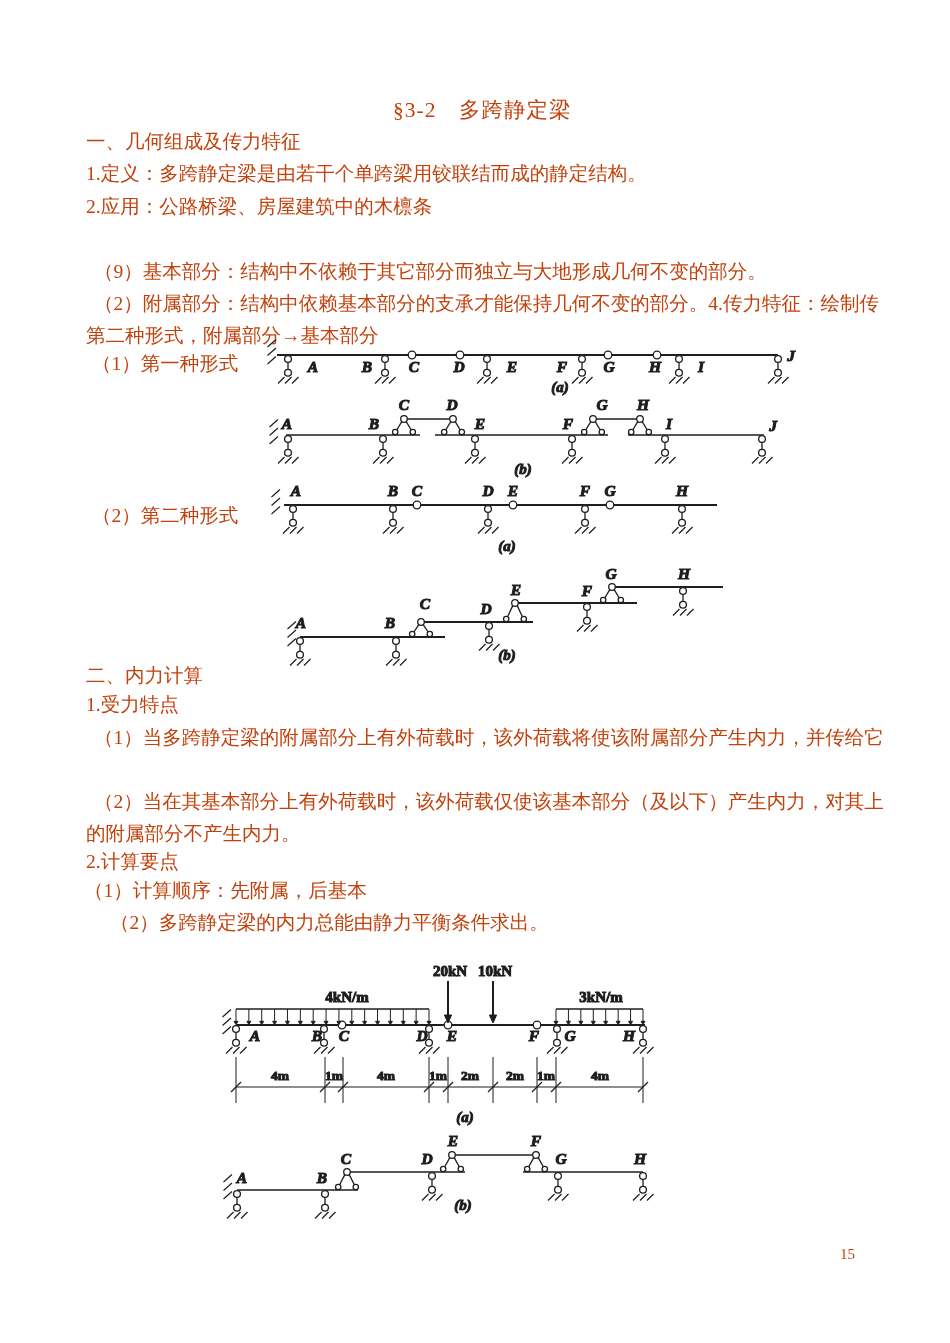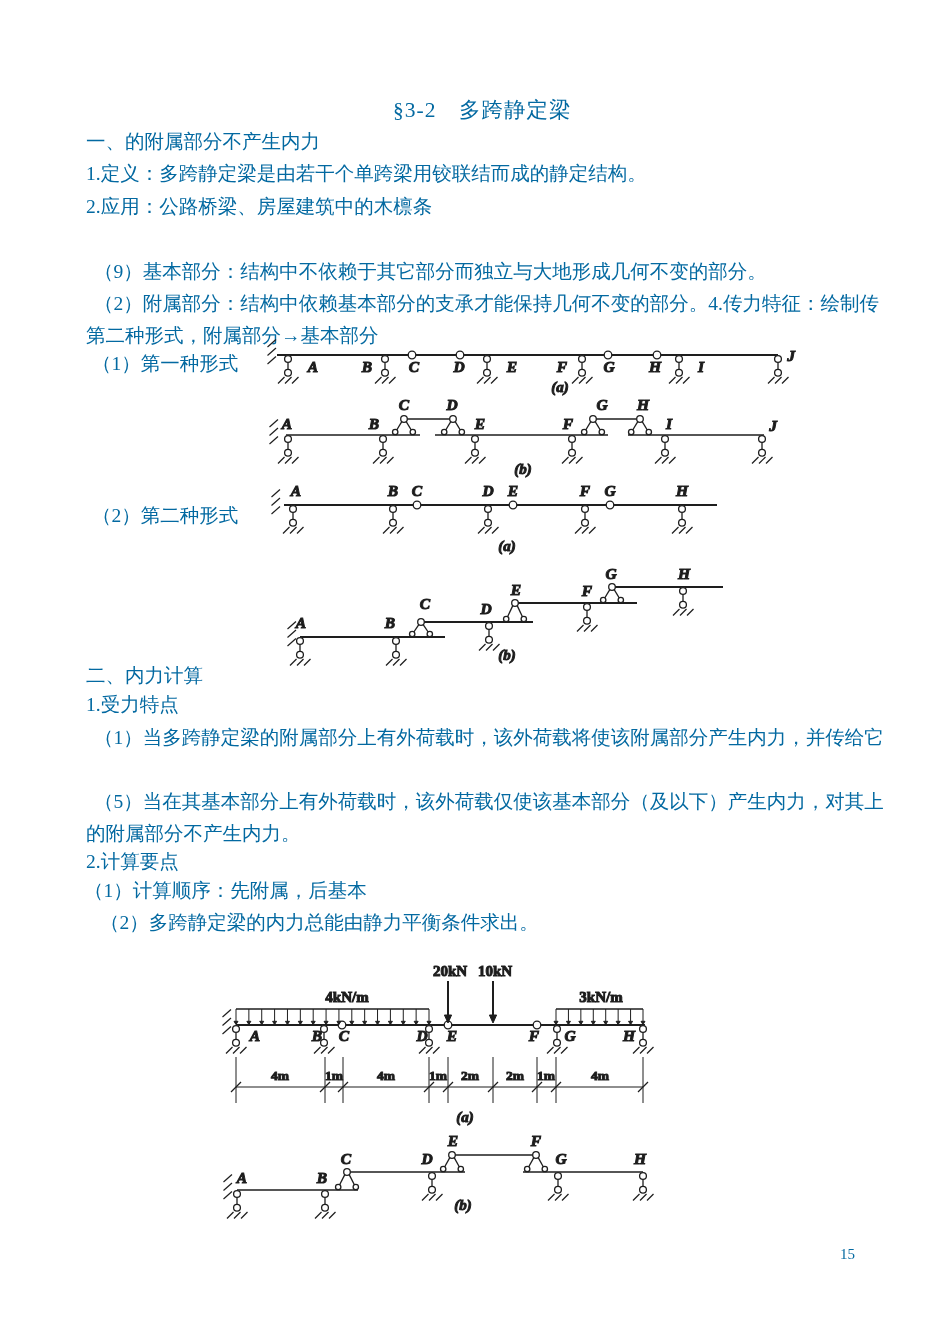--- a/index.html
+++ b/index.html
@@ -1,49 +1,49 @@
 <!DOCTYPE html>
 <html><head>
 <meta charset="utf-8">
 <style>
   html,body{margin:0;padding:0;background:#e8e8e8;}
   .page{position:relative;width:950px;height:1343px;background:#ffffff;overflow:hidden;
-        font-family:"Liberation Serif","DejaVu Serif",serif;color:#0369a1;}
+        font-family:"Liberation Serif","DejaVu Serif",serif;color:#c2410c;}
   .tl{position:absolute;white-space:nowrap;font-size:19.5px;line-height:22px;}
   .doc-title{position:absolute;white-space:nowrap;font-size:21.5px;letter-spacing:1px;}
   .pagenum{position:absolute;font-size:15px;}
   #figs{position:absolute;left:0;top:0;}
   #figs line{stroke:#1e1e1e;}
   #figs .pl{font:italic 600 15.5px "Liberation Serif",serif;text-anchor:middle;fill:#1b1b1b;}
   #figs .cap{font:italic 700 15px "Liberation Serif",serif;text-anchor:middle;fill:#1b1b1b;}
   #figs .load{font:700 15px "Liberation Serif",serif;text-anchor:middle;fill:#1b1b1b;}
   #figs .dim{font:700 13.5px "Liberation Serif",serif;text-anchor:middle;fill:#1b1b1b;}
 </style>
 </head>
 <body>
 
 <div class="page">
   <div class="doc-title" style="left:393px;top:95px">§3-2　多跨静定梁</div>
 
-  <div class="tl" style="left:86px;top:131px">一、的附属部分不产生内力</div>
+  <div class="tl" style="left:86px;top:131px">一、几何组成及传力特征</div>
   <div class="tl" style="left:86px;top:163px">1.定义：多跨静定梁是由若干个单跨梁用铰联结而成的静定结构。</div>
   <div class="tl" style="left:86px;top:196px">2.应用：公路桥梁、房屋建筑中的木檩条</div>
   <div class="tl" style="left:94px;top:261px">（9）基本部分：结构中不依赖于其它部分而独立与大地形成几何不变的部分。</div>
   <div class="tl" style="left:94px;top:293px">（2）附属部分：结构中依赖基本部分的支承才能保持几何不变的部分。4.传力特征：绘制传</div>
   <div class="tl" style="left:86px;top:325px">第二种形式，附属部分→基本部分</div>
   <div class="tl" style="left:92px;top:353px">（1）第一种形式</div>
   <div class="tl" style="left:92px;top:505px">（2）第二种形式</div>
   <div class="tl" style="left:86px;top:665px">二、内力计算</div>
   <div class="tl" style="left:86px;top:694px">1.受力特点</div>
   <div class="tl" style="left:94px;top:727px">（1）当多跨静定梁的附属部分上有外荷载时，该外荷载将使该附属部分产生内力，并传给它</div>
-  <div class="tl" style="left:94px;top:791px">（5）当在其基本部分上有外荷载时，该外荷载仅使该基本部分（及以下）产生内力，对其上</div>
+  <div class="tl" style="left:94px;top:791px">（2）当在其基本部分上有外荷载时，该外荷载仅使该基本部分（及以下）产生内力，对其上</div>
   <div class="tl" style="left:86px;top:823px">的附属部分不产生内力。</div>
   <div class="tl" style="left:86px;top:851px">2.计算要点</div>
   <div class="tl" style="left:84px;top:880px">（1）计算顺序：先附属，后基本</div>
-  <div class="tl" style="left:100px;top:912px">（2）多跨静定梁的内力总能由静力平衡条件求出。</div>
+  <div class="tl" style="left:110px;top:912px">（2）多跨静定梁的内力总能由静力平衡条件求出。</div>
 
   <svg id="figs" width="950" height="1343" viewBox="0 0 950 1343">
       <g stroke="#1e1e1e">
         <line x1="277" y1="355" x2="778" y2="355" stroke-width="2.2"></line>
         <g>
           <line x1="267.5" y1="347" x2="276" y2="339.5" stroke-width="1.2"></line>
           <line x1="267.5" y1="355.5" x2="276" y2="348" stroke-width="1.2"></line>
           <line x1="267.5" y1="364" x2="276" y2="356.5" stroke-width="1.2"></line>
         </g>
         <g>

